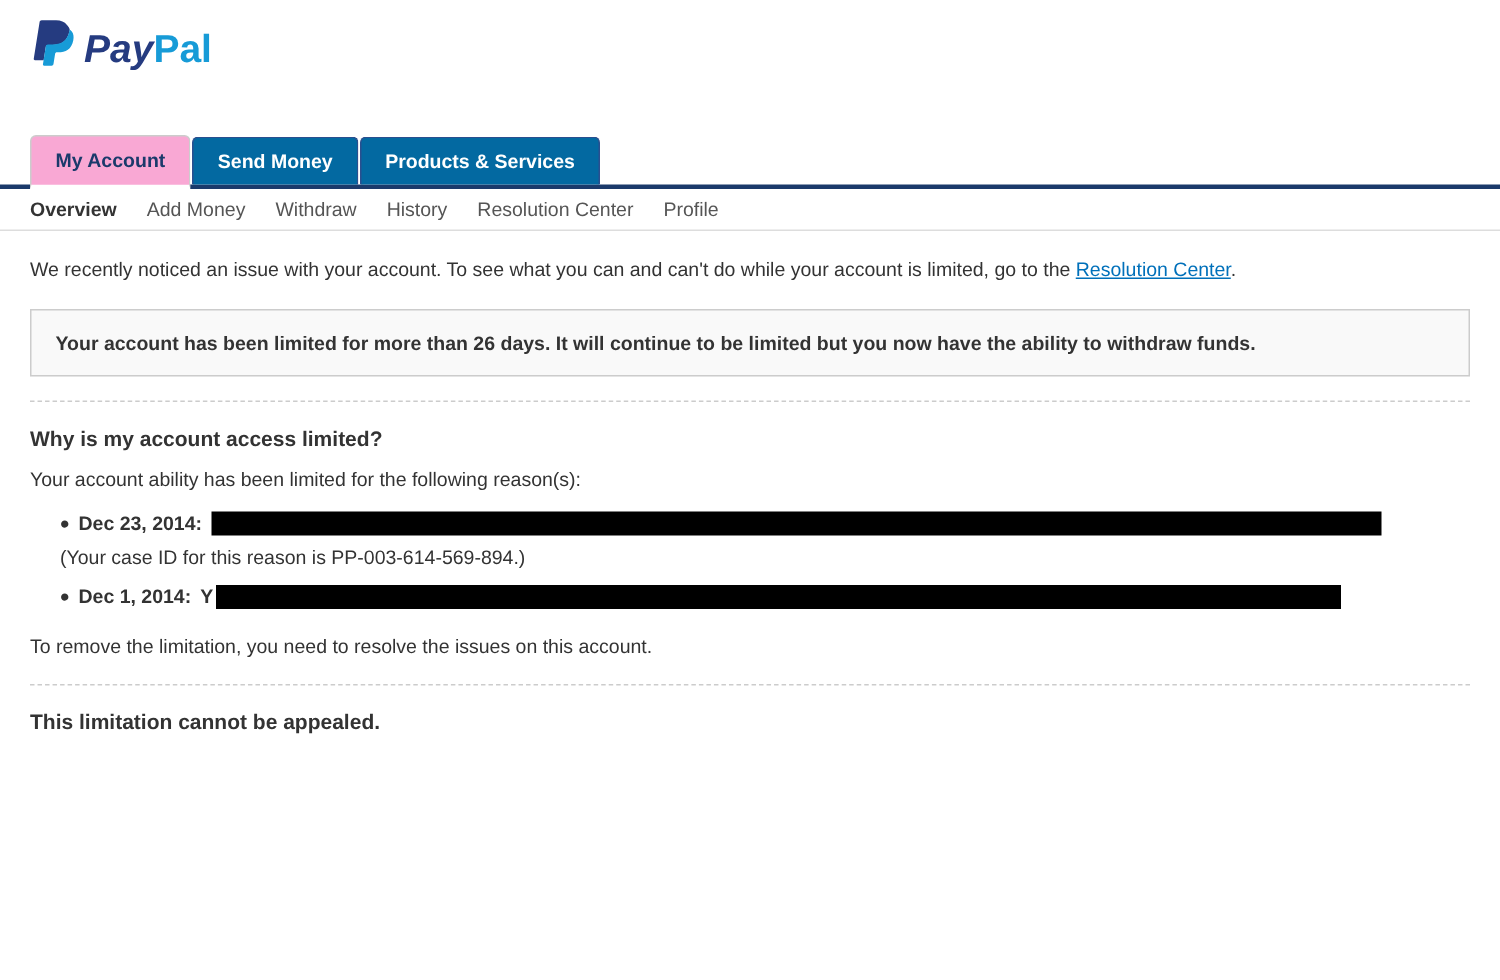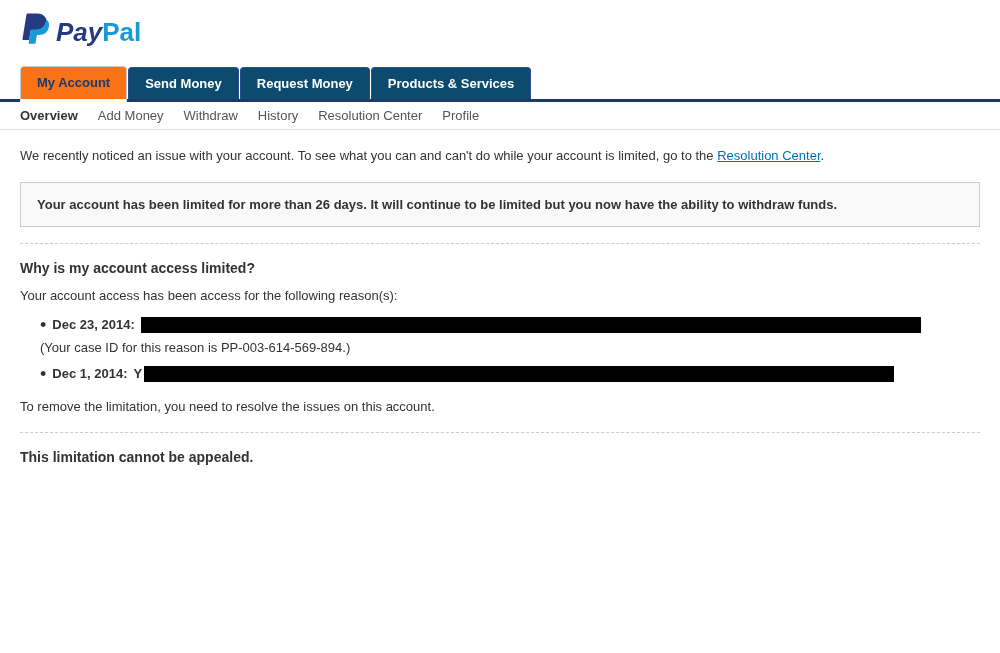--- a/index.html
+++ b/index.html
@@ -13,38 +13,39 @@
     .logo-pay { color: #253b80; font-size: 26px; font-weight: bold; font-style: italic; }
     .logo-pal { color: #179bd7; font-size: 26px; font-weight: bold; }
 
     
     .primary-nav { display: flex; align-items: flex-end; border-bottom: 3px solid #1b3a6b; margin: 0 0 0 0; }
     .primary-nav-item {
       padding: 8px 16px;
       font-size: 13px;
       font-weight: bold;
       color: #fff;
-      background: #0c4a6e;
+      background: #0369a1;
       border: 1px solid #2a4f8f;
       border-bottom: none;
       cursor: pointer;
       text-decoration: none;
       white-space: nowrap;
       margin-right: 1px;
       border-radius: 4px 4px 0 0;
     }
     .primary-nav-item:first-child {
-      background: #f97316;
+      background: #f9a8d4;
       color: #1b3a6b;
       border: 1px solid #ccc;
       border-bottom: 3px solid #fff;
       margin-bottom: -3px;
       padding-bottom: 9px;
       z-index: 1;
       position: relative;
+      margin-top: 24px;
     }
 
     
     .secondary-nav {
       display: flex;
       align-items: center;
       padding: 6px 20px;
       border-bottom: 1px solid #ddd;
       gap: 20px;
     }
@@ -150,21 +151,20 @@
     <div class="logo-text">
       <span class="logo-pay">Pay</span>
       <span class="logo-pal">Pal</span>
     </div>
   </div>
 </div>
 
 <div class="primary-nav" style="padding-left: 20px;">
   <a class="primary-nav-item">My Account</a>
   <a class="primary-nav-item">Send Money</a>
-  <a class="primary-nav-item">Request Money</a>
   <a class="primary-nav-item">Products &amp; Services</a>
 </div>
 
 <div class="secondary-nav">
   <a class="secondary-nav-item">Overview</a>
   <a class="secondary-nav-item">Add Money</a>
   <a class="secondary-nav-item">Withdraw</a>
   <a class="secondary-nav-item">History</a>
   <a class="secondary-nav-item">Resolution Center</a>
   <a class="secondary-nav-item">Profile</a>
@@ -177,21 +177,21 @@
   </p>
 
   <div class="alert-box">
     <strong>Your account has been limited for more than 26 days. It will continue to be limited but you now have the ability to withdraw funds.</strong>
   </div>
 
   <hr class="divider">
 
   <p class="section-heading">Why is my account access limited?</p>
 
-  <p class="body-text">Your account access has been access for the following reason(s):</p>
+  <p class="body-text">Your account ability has been limited for the following reason(s):</p>
 
   <div class="reason-item">
     <span class="bullet">•</span>
     <span class="reason-date">Dec 23, 2014:</span>
     <span class="redacted-bar"></span>
   </div>
 
   <p class="case-id-text" style="margin-left: 20px;">(Your case ID for this reason is PP-003-614-569-894.)</p>
 
   <div class="reason-item">

